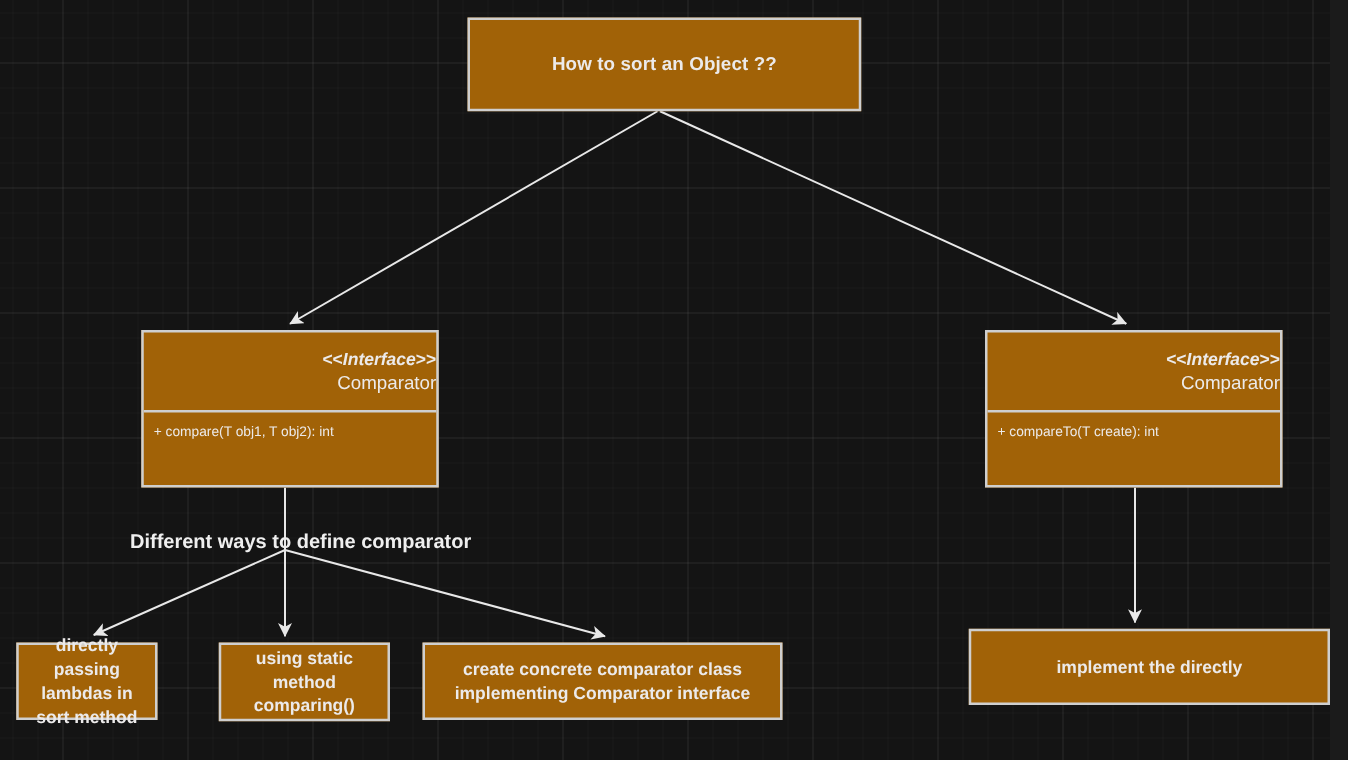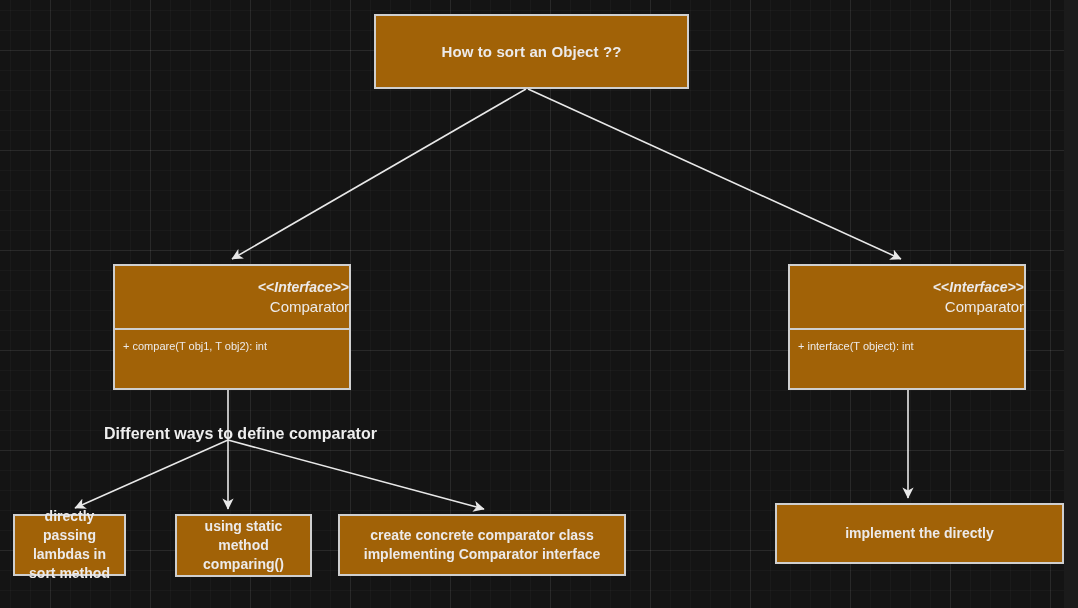--- a/index.html
+++ b/index.html
@@ -223,21 +223,21 @@
       <span class="uml-method">+ compare(T obj1, T obj2): int</span>
     </div>
   </div>
 
   <div class="node uml" id="node-comparable">
     <div class="uml-head">
       <div class="stereotype"><span class="guillemet">&lt;&lt;</span><span>Interface</span><span class="guillemet">&gt;&gt;</span></div>
       <div class="uml-name">Comparator</div>
     </div>
     <div class="uml-body">
-      <span class="uml-method">+ interface(T object): int</span>
+      <span class="uml-method">+ compareTo(T create): int</span>
     </div>
   </div>
 
   <div class="edge-label" id="label-different-ways">Different ways to define comparator</div>
 
   <div class="node leaf" id="node-lambdas">
     <span>directly passing lambdas in sort method</span>
   </div>
 
   <div class="node leaf" id="node-concrete">

